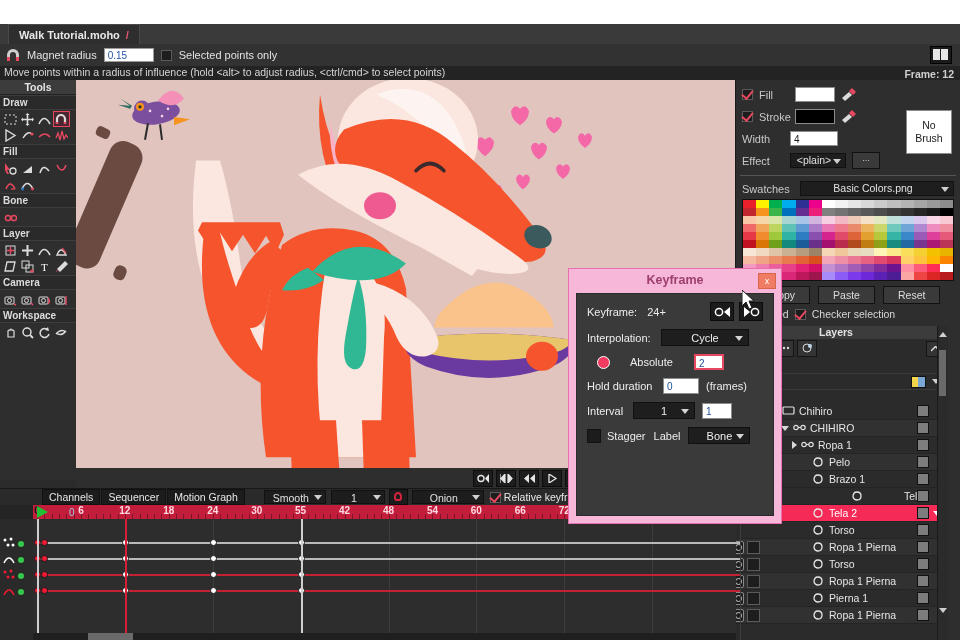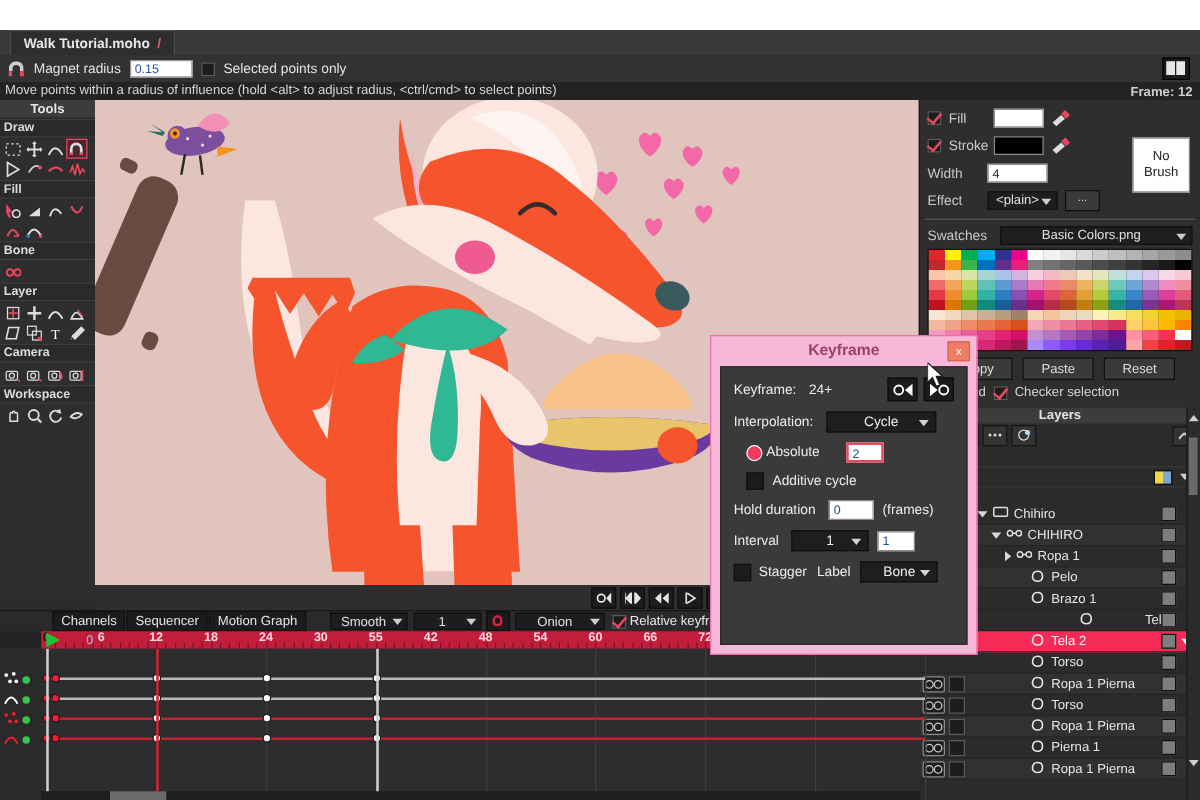--- a/index.html
+++ b/index.html
@@ -78,21 +78,21 @@
   .dots{width:26px;height:15px;background:#3a3a3a;border:1px solid #111;color:#ccc;font-size:9px;text-align:center;line-height:11px;}
   .divline{height:1px;background:#555;margin:5px 4px;}
   .swrow{display:flex;align-items:center;gap:6px;padding:0 6px;}
   .swgrid{margin:3px 6px 0 6px;display:grid;grid-template-columns:repeat(16,1fr);grid-auto-rows:8px;gap:0px;border:1px solid #111;}
   .swgrid div{width:100%;height:100%;}
   .btnrow{display:flex;gap:8px;justify-content:center;margin-top:5px;}
   .pbtn{background:#3a3a3a;border:1px solid #111;color:#ddd;font-size:10.5px;padding:2px 14px;}
   .advrow{display:flex;align-items:center;gap:6px;padding:4px 6px 0 6px;font-size:10.5px;color:#d6d6d6;}
 
   
-  .layerspanel{position:absolute;right:0;top:326px;width:224px;bottom:0;background:#2b2b2b;border-left:2px solid #a21caf;overflow:hidden;}
+  .layerspanel{position:absolute;right:12px;top:326px;width:224px;bottom:0;background:#2b2b2b;border-left:2px solid #a21caf;overflow:hidden;}
   .lp-title{height:13px;line-height:13px;text-align:center;font-size:10.5px;font-weight:bold;color:#e3e3e3;background:#3c3c3c;}
   .lp-tools{height:18px;background:#2b2b2b;display:flex;align-items:center;gap:3px;padding-left:4px;position:relative;}
   .lbtn{width:18px;height:15px;background:#343434;border:1px solid #151515;position:relative;display:flex;align-items:center;justify-content:center;}
   .collapse{position:absolute;right:4px;top:2px;width:16px;height:14px;background:#343434;border:1px solid #151515;display:flex;align-items:center;justify-content:center;}
   .filterrow{height:16px;padding-left:4px;}
   .filterbox{width:66px;height:14px;line-height:14px;background:#1e1e1e;border:1px solid #111;font-size:10.5px;color:#d8d8d8;padding-left:4px;position:relative;box-sizing:border-box;}
   .filterbox .car{position:absolute;right:4px;top:5px;width:0;height:0;border-left:4px solid transparent;border-right:4px solid transparent;border-top:5px solid #cfcfcf;}
   .lp-head{display:flex;height:15px;align-items:center;background:#2b2b2b;border-top:1px solid #3a3a3a;border-bottom:1px solid #3a3a3a;font-size:10.5px;color:#cfcfcf;}
   .lp-head .nm{padding-left:8px;flex:1;}
   .lp-list{position:absolute;left:0;right:0;top:77px;bottom:0;overflow:hidden;}
@@ -1233,29 +1233,25 @@
 
       <div class="dr">
         <span class="dlabel" style="width:74px">Interpolation:</span>
         <span class="dsel" style="width:88px">
           <span>Cycle</span><i class="car"></i>
         </span>
       </div>
 
       <div class="dr" style="padding-left:10px">
         <span class="radio on"></span>
-        <span class="dlabel" style="width:64px;margin-left:3px">Absolute</span>
+        <span class="dlabel" style="width:64px;margin-left:20px">Absolute</span>
         <span class="dfield focus" style="width:30px">2</span>
       </div>
 
 
-      <div class="dr" style="padding-left:10px">
-        <span class="dchk"></span>
-        <span class="dlabel" style="margin-left:7px">Additive cycle</span>
-      </div>
 
       <div class="dr">
         <span class="dlabel" style="width:76px">Hold duration</span>
         <span class="dfield" style="width:36px">0</span>
         <span class="dlabel" style="margin-left:7px">(frames)</span>
       </div>
 
       <div class="dr">
         <span class="dlabel" style="width:46px">Interval</span>
         <span class="dsel" style="width:62px">

